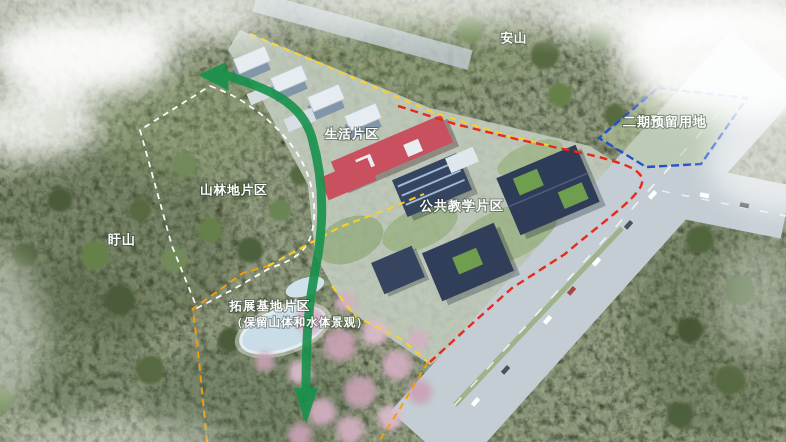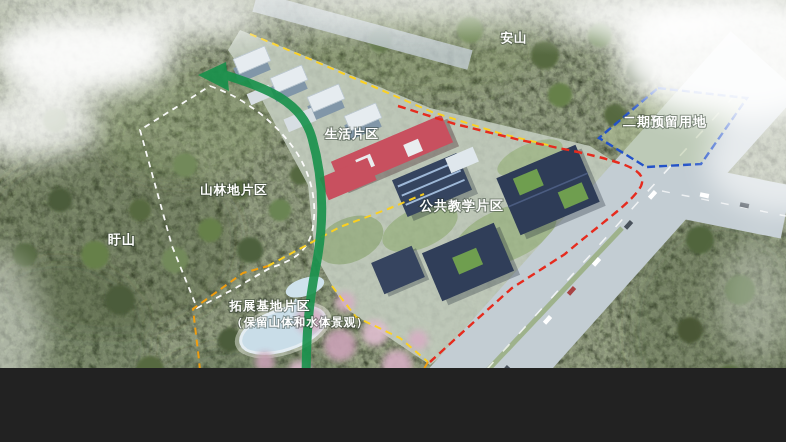--- a/index.html
+++ b/index.html
@@ -1,17 +1,17 @@
 <!DOCTYPE html>
 <html><head>
 <meta charset="utf-8">
 <style>
   html,body{margin:0;padding:0;background:#222;}
   .stage{
-    width:786px;height:368px;position:relative;overflow:hidden;
+    width:786px;height:442px;position:relative;overflow:hidden;
     background:#66794f;
     font-family:"Liberation Sans","DejaVu Sans",sans-serif;
   }
   svg{display:block}
   .zlabel{
     fill:#ffffff;
     font-family:"Liberation Sans","DejaVu Sans",sans-serif;
     font-weight:bold;
     text-anchor:middle;
     paint-order:stroke;

